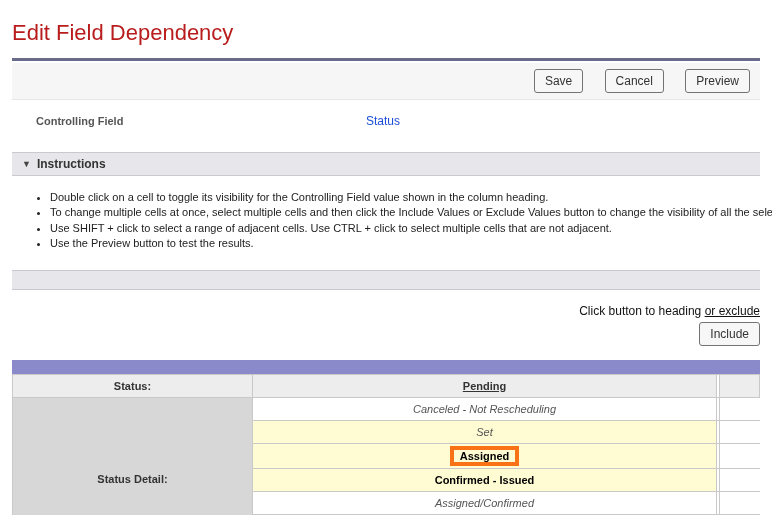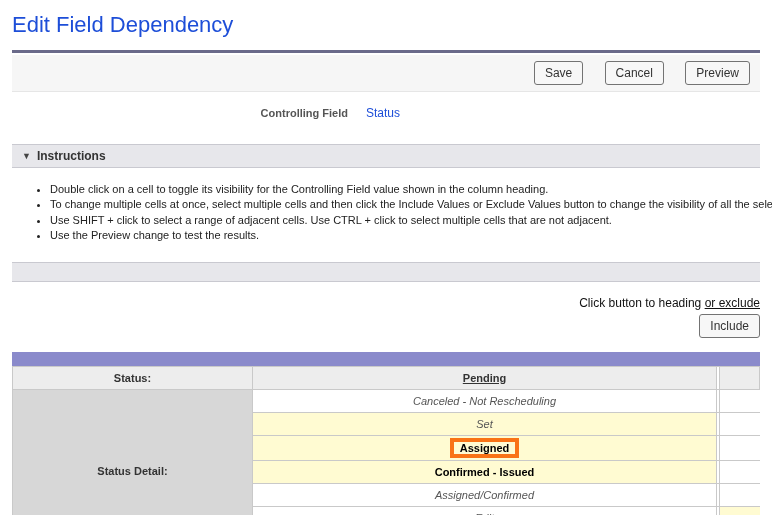--- a/index.html
+++ b/index.html
@@ -8,22 +8,22 @@
     font-family: Arial, Helvetica, sans-serif;
     font-size: 12px;
     color: #333;
     background: #fff;
     width: 772px;
     overflow: hidden;
   }
   .page-title {
     font-size: 22px;
     font-weight: normal;
-    color: #1d4ed8;
-    padding: 12px 12px 12px 12px;
+    color: #b91c1c;
+    padding: 20px 12px 12px 12px;
   }
   .hr-thick {
     border-top: 3px solid #6a6a8a;
     margin: 0 12px;
   }
   .top-bar {
     background: #f6f6f6;
     padding: 6px 10px;
     margin: 2px 12px 0 12px;
     text-align: right;
@@ -45,21 +45,21 @@
     background: #fff;
     margin: 0 12px;
   }
   .field-row {
     display: flex;
     align-items: baseline;
     margin-bottom: 6px;
   }
   .field-label {
     width: 330px;
-    text-align: right;
+    text-align: left;
     font-size: 11px;
     font-weight: bold;
     color: #555;
     padding-right: 18px;
   }
   .field-value {
     font-size: 12px;
     color: #1d4ed8;
   }
   .instructions-header {
@@ -215,21 +215,21 @@
 
 <div class="instructions-header">
   <span class="collapse-icon">▼</span>
   <span>Instructions</span>
 </div>
 <div class="instructions-body">
   <ul>
     <li>Double click on a cell to toggle its visibility for the Controlling Field value shown in the column heading.</li>
     <li>To change multiple cells at once, select multiple cells and then click the Include Values or Exclude Values button to change the visibility of all the selected cells.</li>
     <li>Use SHIFT + click to select a range of adjacent cells. Use CTRL + click to select multiple cells that are not adjacent.</li>
-    <li>Use the Preview change to test the results.</li>
+    <li>Use the Preview button to test the results.</li>
   </ul>
 </div>
 
 <div class="spacer-band"></div>
 
 <div class="hint-row">
   <span>Click button to heading </span><span class="uline">or exclude</span>
 </div>
 <div class="include-btn-row">
   <button class="btn">Include</button>

